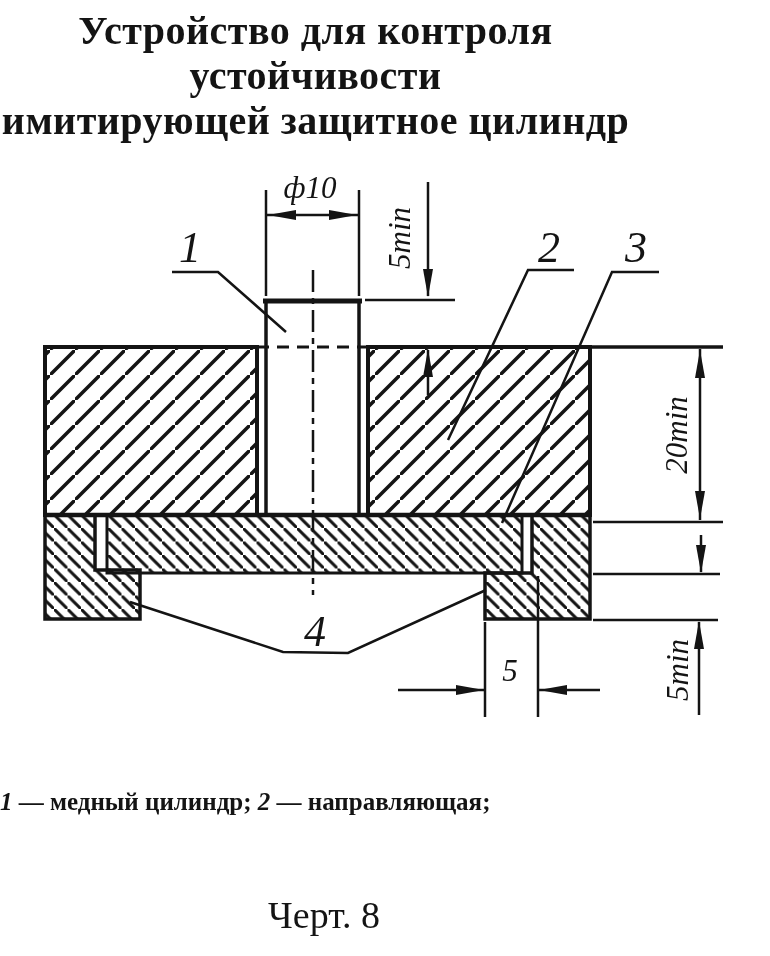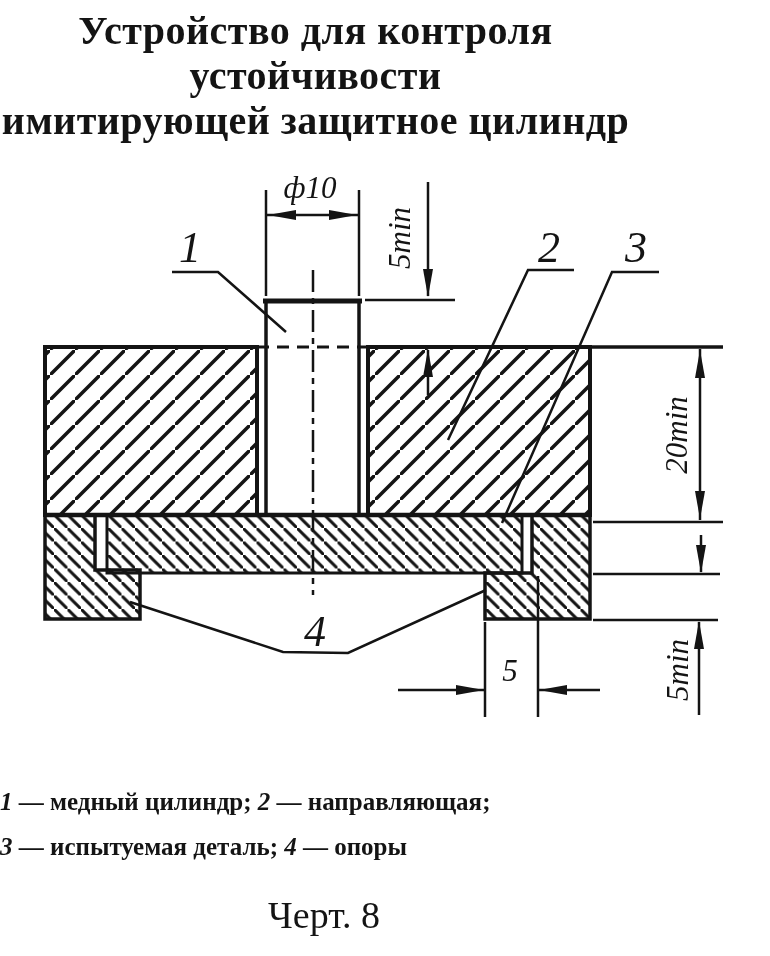--- a/index.html
+++ b/index.html
@@ -127,16 +127,15 @@
     <polyline points="130,452 283,502 348,503 486,440"></polyline>
   </g>
   <text class="partnum" x="190" y="112" text-anchor="middle">1</text>
   <text class="partnum" x="549" y="112" text-anchor="middle">2</text>
   <text class="partnum" x="636" y="112" text-anchor="middle">3</text>
   <text class="partnum" x="315" y="496" text-anchor="middle">4</text>
 </svg>
 
 <div class="legend">
   <div><span class="num">1</span><span> — медный цилиндр; </span><span class="num">2</span><span> — направляющая;</span></div>
-  <div><span class="num">3</span><span> — испытуемая деталь; </span><span class="num">4</span><span> — опоры</span></div>
 </div>
 
 <div class="caption">Черт. 8</div>
 
 </body></html>

